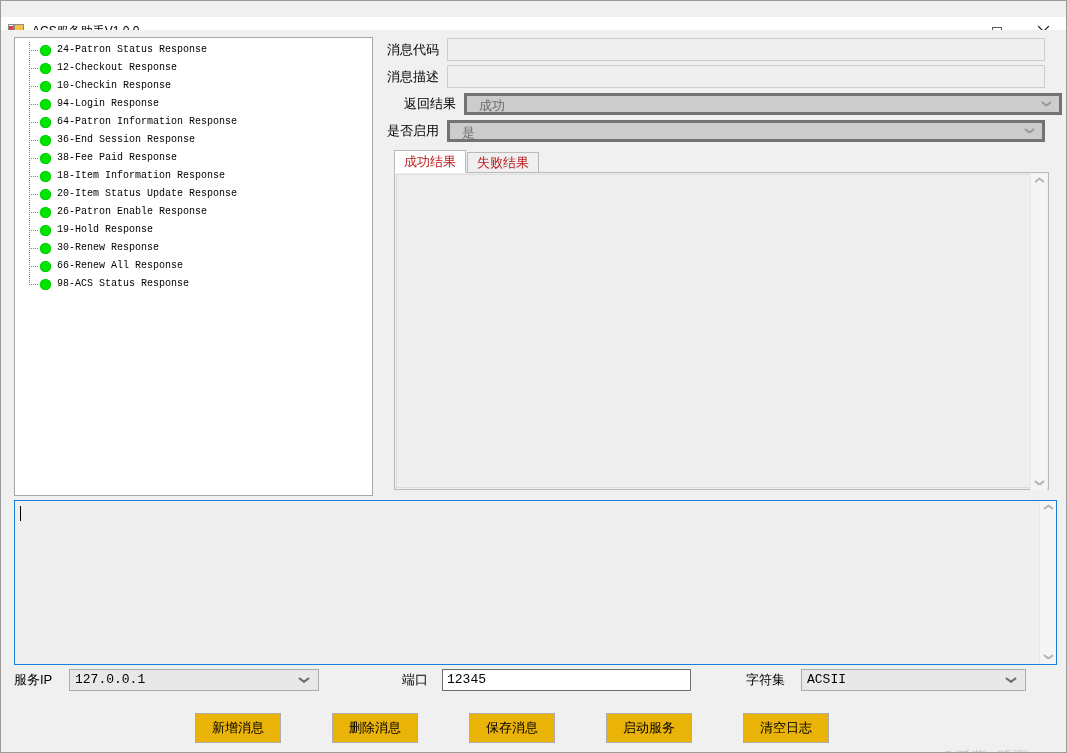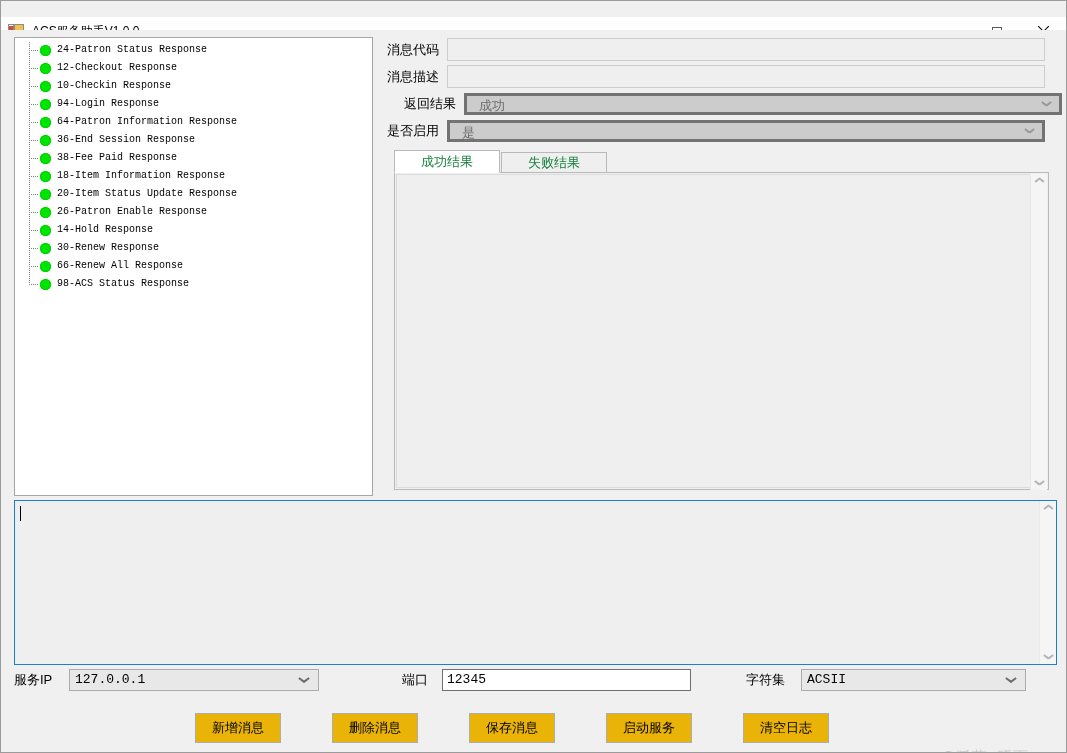--- a/index.html
+++ b/index.html
@@ -234,27 +234,27 @@
   #tabstrip {
     position: absolute;
     left: 0; top: 0;
     height: 23px;
     display: flex;
     align-items: flex-end;
     z-index: 2;
   }
   .tab {
     height: 21px;
-    padding: 0 26px;
+    padding: 0 9px;
     font-size: 13px;
     line-height: 20px;
     box-sizing: border-box;
     border: 1px solid #b9b9b9;
     background: #efefef;
-    color: #15803d;
+    color: #b91c1c;
     white-space: nowrap;
   }
   .tab.active {
     background: #ffffff;
     height: 23px;
     line-height: 22px;
     border-bottom: 1px solid #ffffff;
     position: relative;
     z-index: 3;
   }
@@ -505,21 +505,21 @@
             <span class="tree-label">20-Item Status Update Response</span>
           </div>
           <div class="tree-item">
             <span class="tree-elbow"></span>
             <span class="tree-bullet" style="background: rgb(0, 229, 0);"></span>
             <span class="tree-label">26-Patron Enable Response</span>
           </div>
           <div class="tree-item">
             <span class="tree-elbow"></span>
             <span class="tree-bullet" style="background: rgb(0, 229, 0);"></span>
-            <span class="tree-label">14-Hold Response</span>
+            <span class="tree-label">19-Hold Response</span>
           </div>
           <div class="tree-item">
             <span class="tree-elbow"></span>
             <span class="tree-bullet" style="background: rgb(0, 229, 0);"></span>
             <span class="tree-label">30-Renew Response</span>
           </div>
           <div class="tree-item">
             <span class="tree-elbow"></span>
             <span class="tree-bullet" style="background: rgb(0, 229, 0);"></span>
             <span class="tree-label">66-Renew All Response</span>

